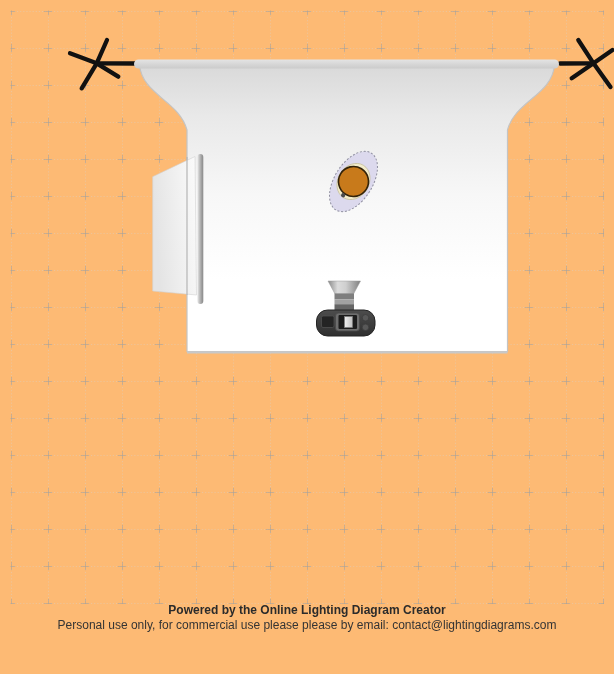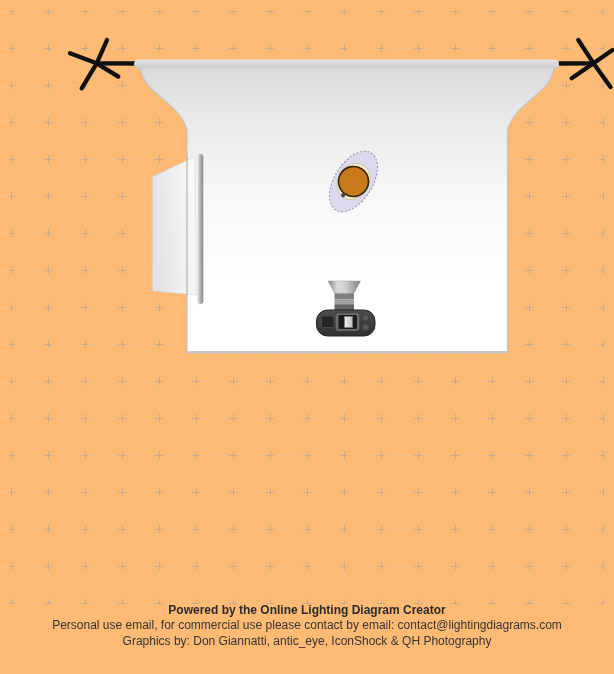--- a/index.html
+++ b/index.html
@@ -109,17 +109,16 @@
       <rect x="335.5" y="313" width="24" height="18" rx="3" fill="#6d6d6d" stroke="#4a4a4a" stroke-width="0.8"></rect>
       <rect x="338.5" y="315" width="18.5" height="14" rx="1" fill="#1c1c1c"></rect>
       <rect x="344.5" y="316.5" width="8" height="11" fill="url(#knobgrad)" stroke="#7c7c7c" stroke-width="0.7"></rect>
       <circle cx="365.5" cy="317.8" r="3.3" fill="#585858" stroke="#3c3c3c" stroke-width="0.8"></circle>
       <circle cx="365.5" cy="327.3" r="3.3" fill="#585858" stroke="#3c3c3c" stroke-width="0.8"></circle>
     </g>
   </svg>
 
   <div class="footer">
     <div class="bold">Powered by the Online Lighting Diagram Creator</div>
-    <div>Personal use email, for commercial use please contact by email: contact@lightingdiagrams.com</div>
-    <div>Graphics by: Don Giannatti, antic_eye, IconShock &amp; QH Photography</div>
+    <div>Personal use only, for commercial use please please by email: contact@lightingdiagrams.com</div>
   </div>
 
 </div>
 
 </body></html>

